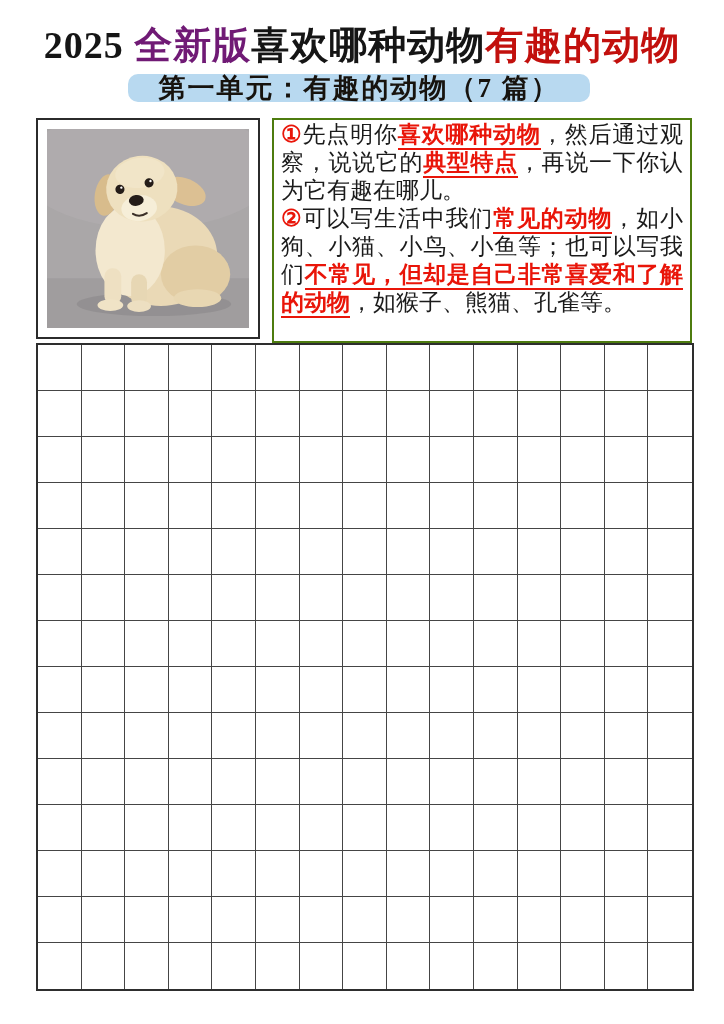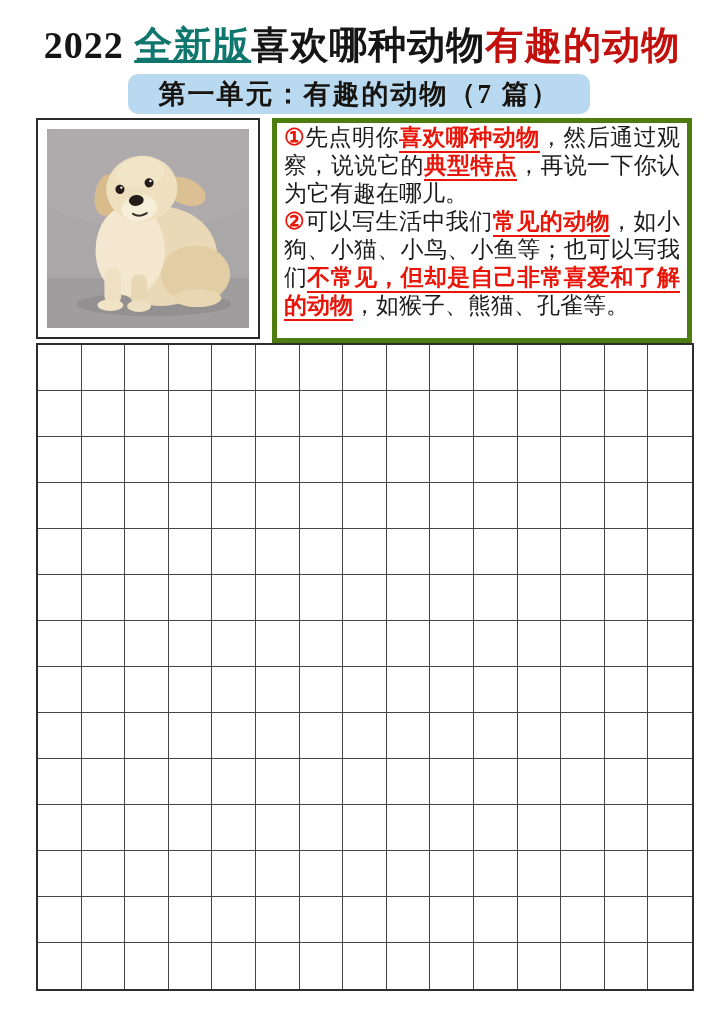--- a/index.html
+++ b/index.html
@@ -16,41 +16,41 @@
   .title{
     position:absolute;top:20px;left:0;width:724px;
     text-align:center;
     font-size:38px;font-weight:bold;
     letter-spacing:1px;
     margin:0;white-space:nowrap;
   }
 
   
   .banner{
-    position:absolute;top:74px;left:128px;width:462px;height:40px;
+    position:absolute;top:74px;left:128px;width:462px;height:28px;
     border-radius:10px;
     display:flex;align-items:center;justify-content:center;
     font-size:27px;font-weight:bold;
     letter-spacing:2px;
     color:#17130e;
   }
 
   
   .photo-box{
     position:absolute;top:118px;left:36px;width:224px;height:221px;
     border:2px solid #2b2b2b;
     background:#ffffff;
     box-sizing:border-box;
     padding:9px;
   }
   .photo-box svg{display:block;width:100%;height:100%;}
 
   .text-box{
     position:absolute;top:118px;left:272px;width:420px;height:225px;
-    border:5px solid #4d7c0f;
+    border:2px solid #4d7c0f;
     box-sizing:border-box;
     padding:1px 7px 0 7px;
     font-size:23px;line-height:28px;
     text-align:justify;
   }
   .text-box p{margin:0;padding:0;}
   .seg-plain{}
   .seg-red{font-weight:bold;}
   .seg-red-u{
     font-weight:bold;
@@ -71,21 +71,21 @@
     background:#ffffff;
   }
   .cell.last-col{border-right:none;}
   .cell.last-row{border-bottom:none;}
 </style>
 </head>
 <body>
 
 <div class="page">
 
-  <h1 class="title" id="title"><span style="color: rgb(21, 21, 21);">2022 </span><span style="color: #0f766e; text-decoration: underline;">全新版</span><span style="color: rgb(21, 21, 21);">喜欢哪种动物</span><span style="color: rgb(194, 16, 13);">有趣的动物</span></h1>
+  <h1 class="title" id="title"><span style="color: rgb(21, 21, 21);">2025 </span><span style="color: #701a75;">全新版</span><span style="color: rgb(21, 21, 21);">喜欢哪种动物</span><span style="color: rgb(194, 16, 13);">有趣的动物</span></h1>
 
   <div class="banner" id="banner" style="background: rgb(184, 217, 240);">第一单元：有趣的动物（7 篇）</div>
 
   <div class="photo-box">
     <svg viewBox="0 0 204 200" preserveAspectRatio="none">
 
       <rect x="0" y="0" width="204" height="200" fill="#aaa7a8"></rect>
       <rect x="0" y="150" width="204" height="50" fill="#a09d9e"></rect>
       <ellipse cx="102" cy="40" rx="130" ry="60" fill="#b2afb0" opacity="0.55"></ellipse>
 

